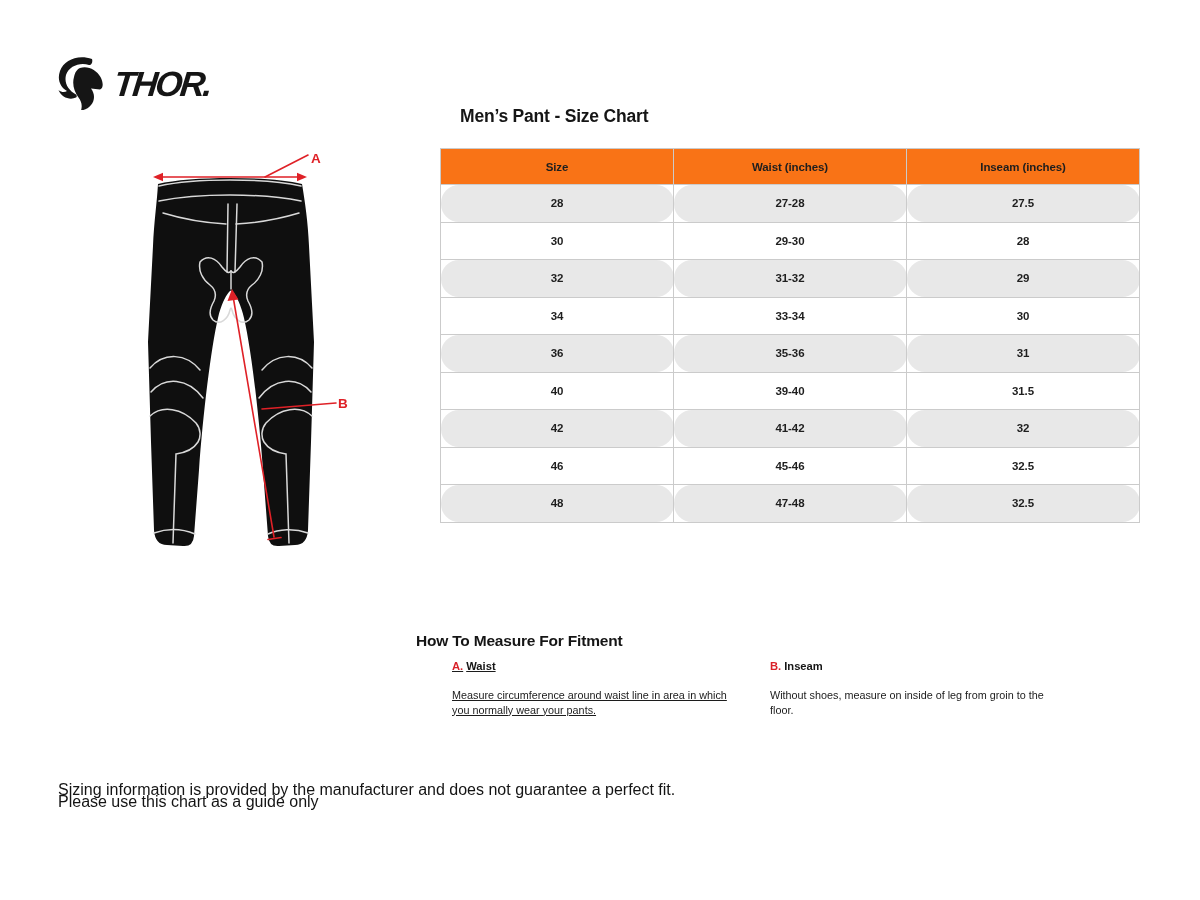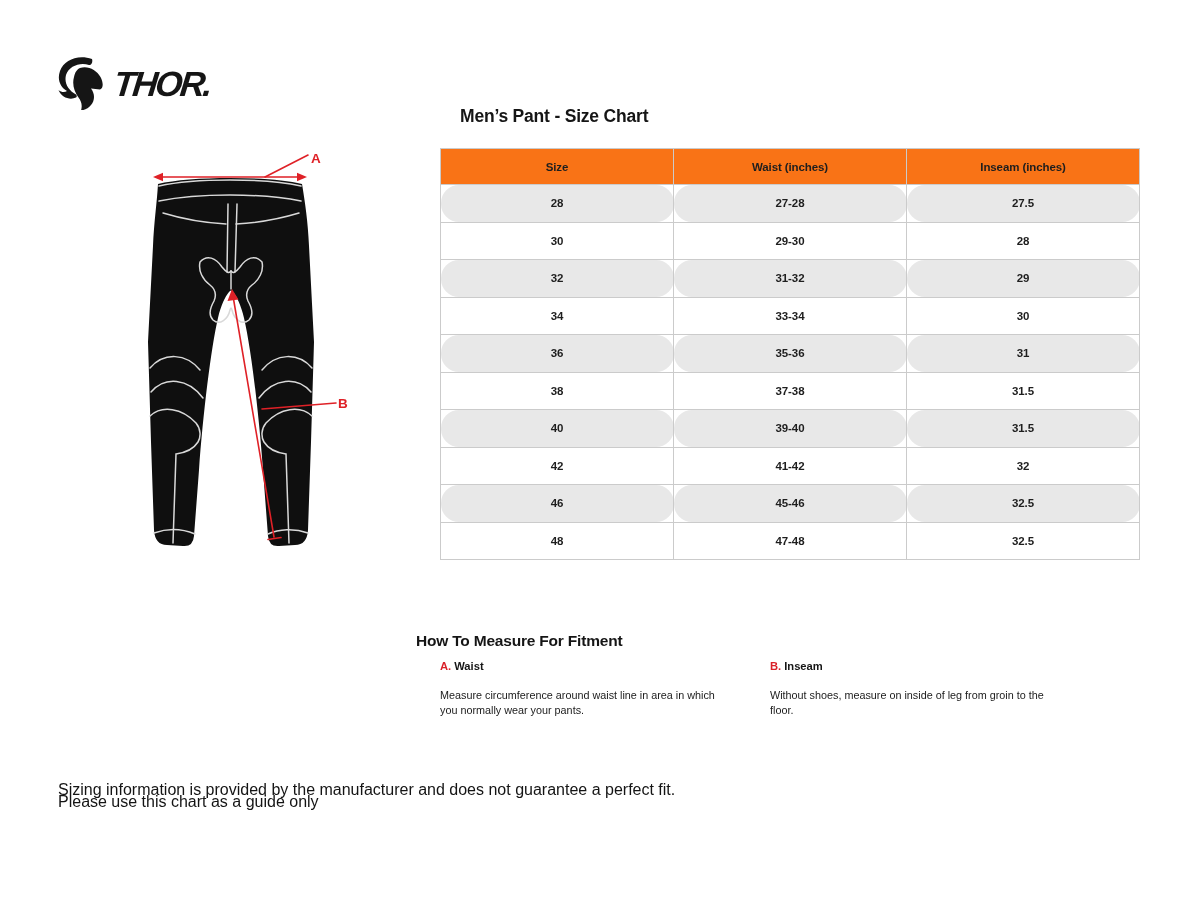--- a/index.html
+++ b/index.html
@@ -37,21 +37,21 @@
   .size-table td{height:36.5px;font-weight:bold;border-radius:18px;}
   .size-table tbody tr:nth-child(odd) td{background:#e8e8e8;}
   .size-table tbody tr:nth-child(even) td{background:#ffffff;}
 
   
   .howto-title{
     left:416px;top:632px;font-size:15.5px;font-weight:bold;
     letter-spacing:-0.2px;color:#151515;
   }
   .measure-item{width:294px;}
-  .measure-item.a{left:440px;top:660px;}
+  .measure-item.a{left:452px;top:660px;text-decoration:underline;}
   .measure-item.b{left:770px;top:660px;width:284px;}
   .measure-label{font-size:11.2px;font-weight:bold;color:#151515;}
   .measure-label .letter{color:#d9222a;margin-right:3px;}
   .measure-desc{
     font-size:10.8px;line-height:14.5px;margin-top:16px;
     font-weight:normal;color:#1b1b1b;
   }
 
   
   .disclaimer{left:58px;top:784px;font-size:16px;font-weight:normal;
@@ -166,25 +166,20 @@
       <td>34</td>
       <td>33-34</td>
       <td>30</td>
     </tr>
     <tr>
       <td>36</td>
       <td>35-36</td>
       <td>31</td>
     </tr>
     <tr>
-      <td>38</td>
-      <td>37-38</td>
-      <td>31.5</td>
-    </tr>
-    <tr>
       <td>40</td>
       <td>39-40</td>
       <td>31.5</td>
     </tr>
     <tr>
       <td>42</td>
       <td>41-42</td>
       <td>32</td>
     </tr>
     <tr>

